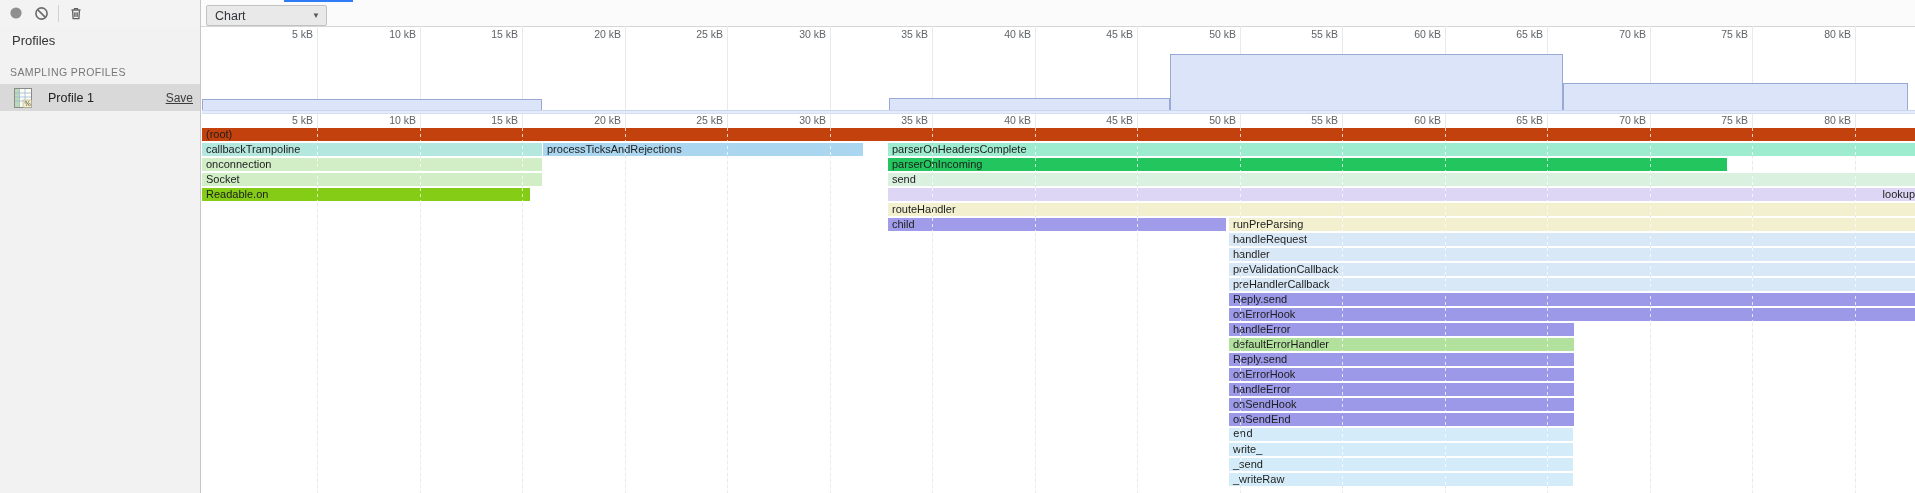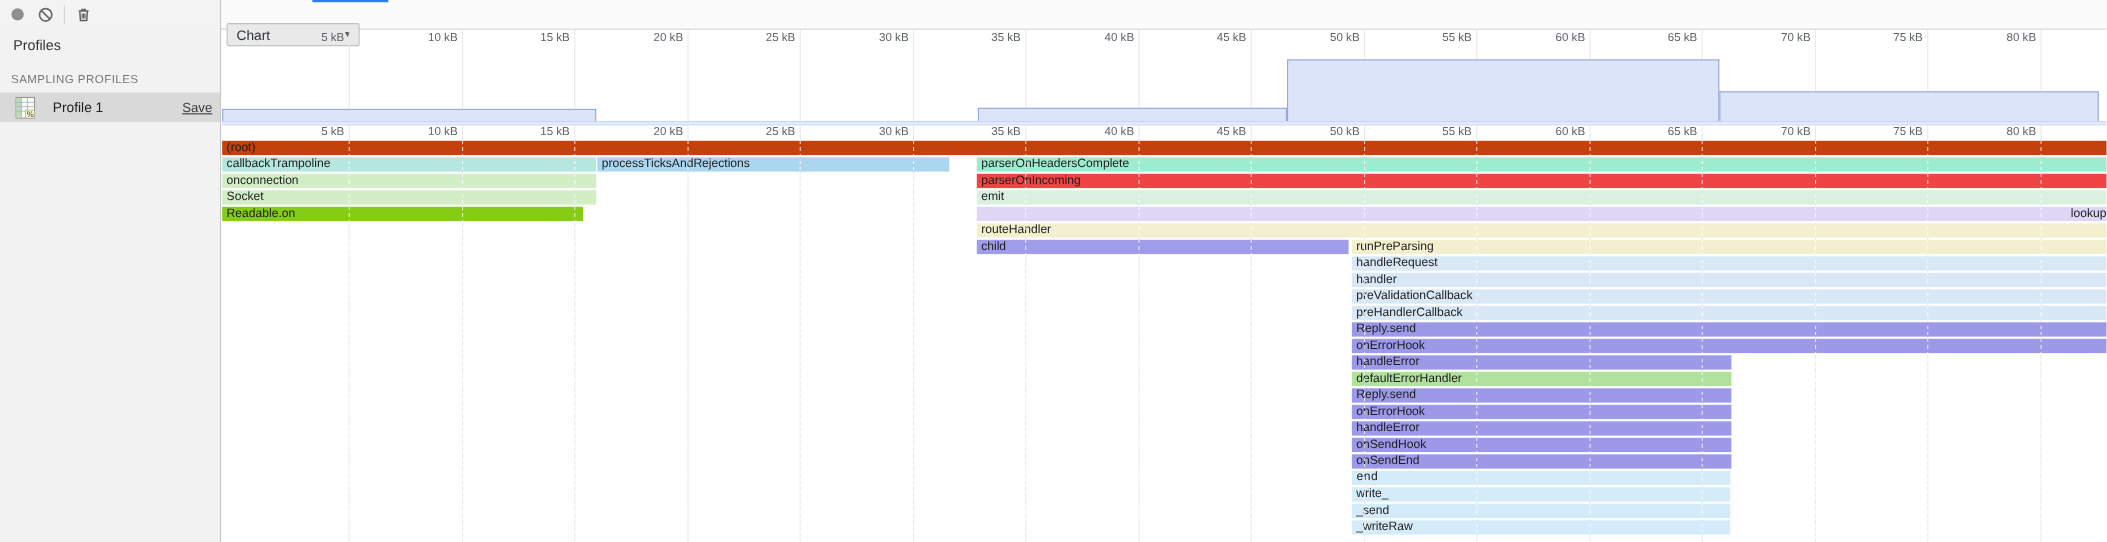--- a/index.html
+++ b/index.html
@@ -5,21 +5,21 @@
   html,body{margin:0;padding:0;}
   body{width:1915px;height:493px;position:relative;overflow:hidden;background:#ffffff;
        font-family:"Liberation Sans","DejaVu Sans",sans-serif;-webkit-font-smoothing:antialiased;}
   .abs{position:absolute;}
   
   #toolbar{left:0;top:0;width:1915px;height:26px;background:#fbfbfb;border-bottom:1px solid #d6d6d6;}
   #toolbar-left{left:0;top:0;width:200px;height:26px;background:#f3f3f3;display:flex;align-items:center;gap:9px;padding-left:8px;box-sizing:border-box;}
   .tbtn{width:16px;height:16px;display:flex;align-items:center;justify-content:center;cursor:pointer;}
   .tsep{width:1px;height:17px;background:#d2d2d2;}
   #accent-line{left:284px;top:0;width:69px;height:2px;background:#2e7df6;}
-  #chart-select{left:206px;top:21px;width:121px;height:21px;background:#e9e9e9;border:1px solid #c2c2c2;border-radius:2px;
+  #chart-select{left:206px;top:5px;width:121px;height:21px;background:#e9e9e9;border:1px solid #c2c2c2;border-radius:2px;
       display:flex;align-items:center;box-sizing:border-box;padding:0 6px 0 8px;cursor:pointer;}
   #chart-select .lbl{font-size:12.5px;color:#30343a;flex:1;}
   #chart-select .chev{font-size:8px;color:#5a5a5a;}
   
   #sidebar{left:0;top:26px;width:200px;height:467px;background:#f2f2f2;}
   #vdivider{left:200px;top:0;width:1px;height:493px;background:#c6c6c6;}
   #profiles-title{left:12px;top:33px;font-size:13px;color:#333;}
   #section-title{left:10px;top:66px;font-size:10.5px;color:#777;letter-spacing:.4px;}
   #profile-row{left:0;top:84px;width:200px;height:27px;background:#d9d9d9;display:flex;align-items:center;cursor:pointer;}
   #profile-row .picon{margin-left:14px;width:18px;height:20px;}
@@ -155,23 +155,23 @@
     <div class="abs tick-label" style="left: 1795px; top: 114px;">80 kB</div>
     <div class="abs ovstep" style="left: 202px; width: 340px; top: 99px; height: 11px;"></div>
     <div class="abs ovstep" style="left: 889px; width: 281px; top: 98px; height: 12px;"></div>
     <div class="abs ovstep" style="left: 1170px; width: 393px; top: 54px; height: 56px;"></div>
     <div class="abs ovstep" style="left: 1563px; width: 345px; top: 83px; height: 27px;"></div>
     <div class="abs bar" title="(root)" style="left: 202px; width: 1713px; top: 128px; background: #c2410c;">(root)</div>
     <div class="abs bar" title="callbackTrampoline" style="left: 202px; width: 340px; top: 143px; background: rgb(180, 231, 222);">callbackTrampoline</div>
     <div class="abs bar" title="processTicksAndRejections" style="left: 543px; width: 320px; top: 143px; background: rgb(170, 214, 240);">processTicksAndRejections</div>
     <div class="abs bar" title="parserOnHeadersComplete" style="left: 888px; width: 1027px; top: 143px; background: rgb(158, 236, 207);">parserOnHeadersComplete</div>
     <div class="abs bar" title="onconnection" style="left: 202px; width: 340px; top: 158px; background: rgb(209, 238, 198);">onconnection</div>
-    <div class="abs bar" title="parserOnIncoming" style="left: 888px; width: 1027px; top: 158px; background: #ef4444;">parserOnIncoming</div>
+    <div class="abs bar" title="parserOnIncoming" style="left: 888px; width: 839px; top: 158px; background: #22c55e;">parserOnIncoming</div>
     <div class="abs bar" title="Socket" style="left: 202px; width: 340px; top: 173px; background: rgb(209, 238, 198);">Socket</div>
-    <div class="abs bar" title="emit" style="left: 888px; width: 1027px; top: 173px; background: rgb(217, 241, 222);">emit</div>
+    <div class="abs bar" title="emit" style="left: 888px; width: 1027px; top: 173px; background: rgb(217, 241, 222);">send</div>
     <div class="abs bar" title="Readable.on" style="left: 202px; width: 328px; top: 188px; background: #84cc16;">Readable.on</div>
     <div class="abs bar" title="lookup" style="left: 888px; width: 1027px; top: 188px; background: rgb(221, 215, 245); text-align: right;">lookup</div>
     <div class="abs bar" title="routeHandler" style="left: 888px; width: 1027px; top: 203px; background: rgb(242, 240, 207);">routeHandler</div>
     <div class="abs bar dotted" title="child" style="left: 888px; width: 338px; top: 218px; background: rgb(160, 156, 234);">child</div>
     <div class="abs bar" title="runPreParsing" style="left: 1229px; width: 686px; top: 218px; background: rgb(242, 240, 207);">runPreParsing</div>
     <div class="abs bar" title="handleRequest" style="left: 1229px; width: 686px; top: 233px; background: rgb(217, 232, 246);">handleRequest</div>
     <div class="abs bar" title="handler" style="left: 1229px; width: 686px; top: 248px; background: rgb(217, 232, 246);">handler</div>
     <div class="abs bar" title="preValidationCallback" style="left: 1229px; width: 686px; top: 263px; background: rgb(217, 232, 246);">preValidationCallback</div>
     <div class="abs bar" title="preHandlerCallback" style="left: 1229px; width: 686px; top: 278px; background: rgb(217, 232, 246);">preHandlerCallback</div>
     <div class="abs bar" title="Reply.send" style="left: 1229px; width: 686px; top: 293px; background: rgb(156, 153, 233);">Reply.send</div>

